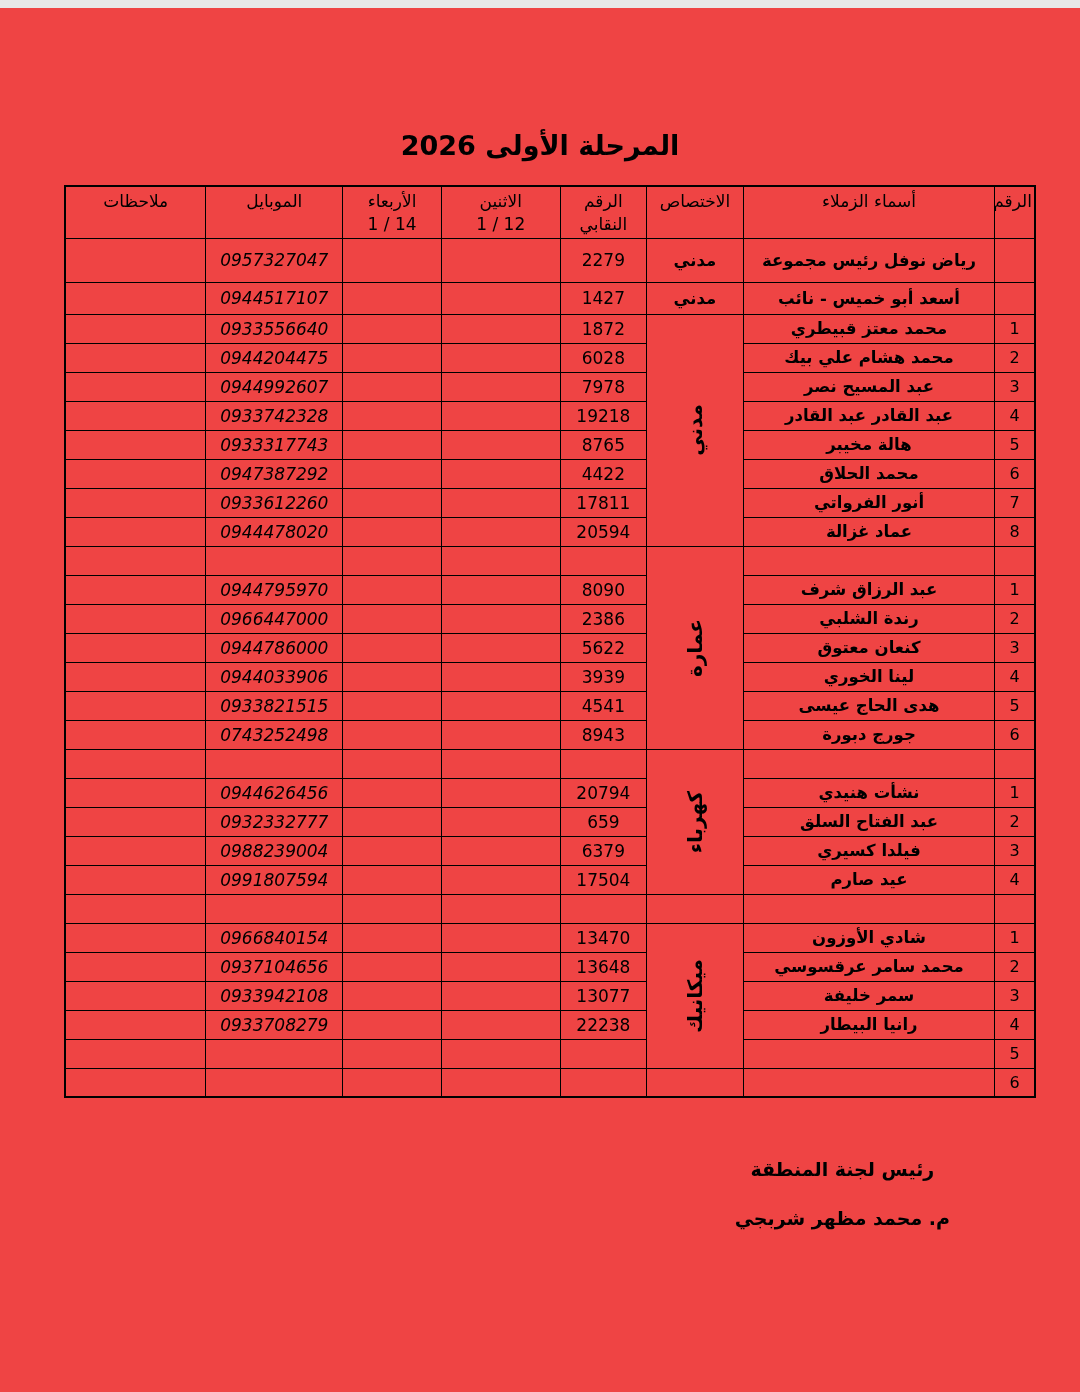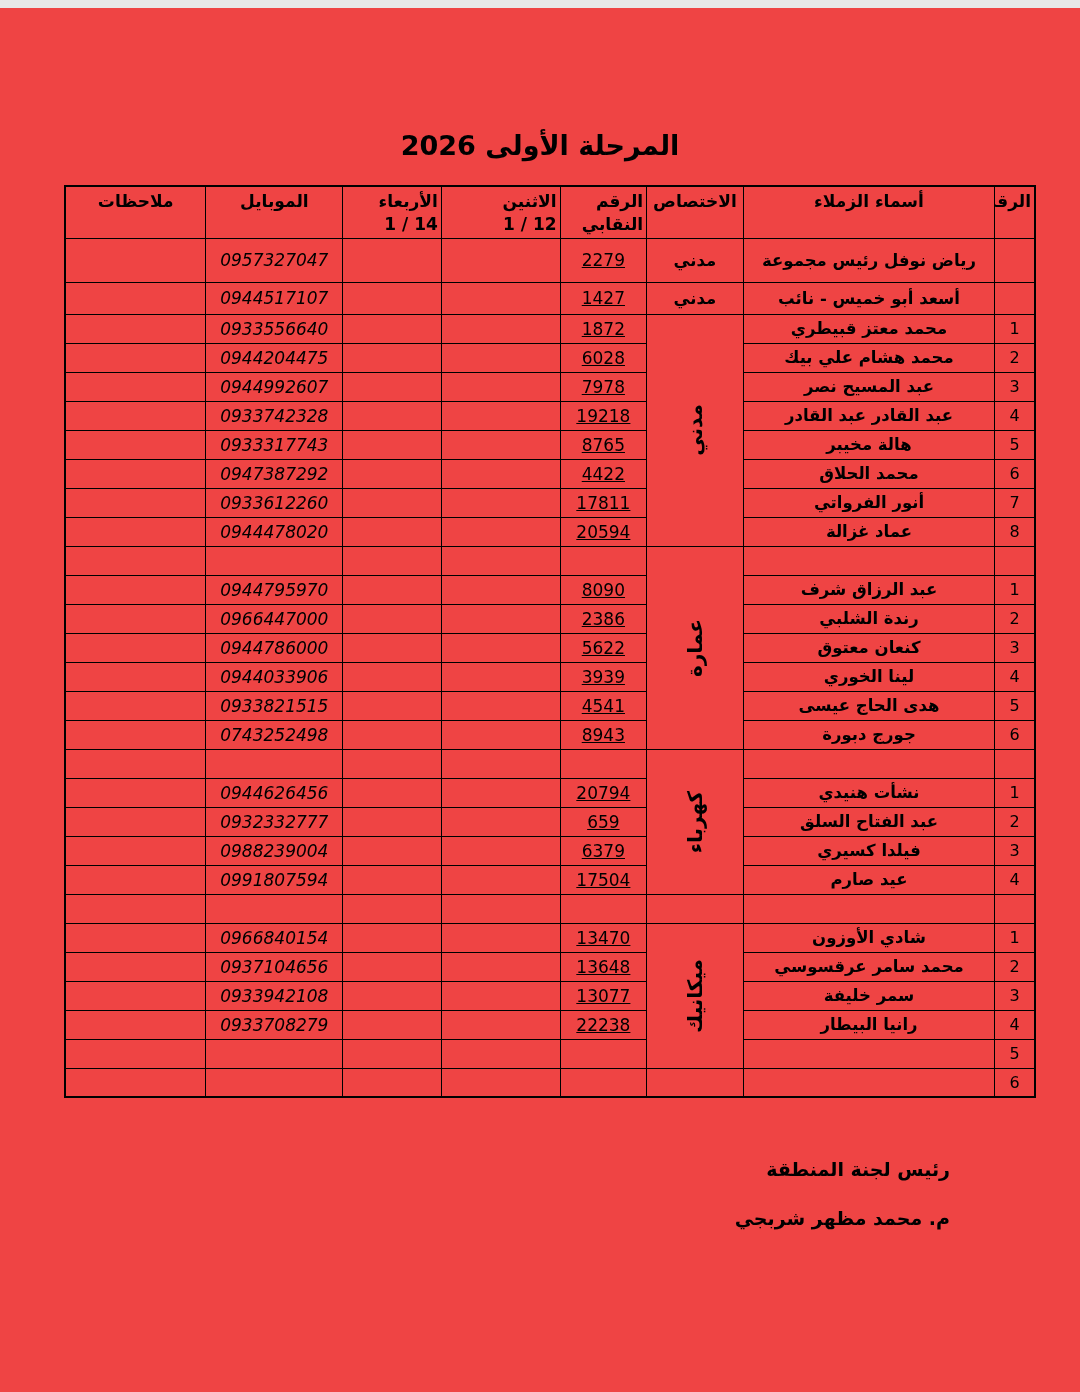--- a/index.html
+++ b/index.html
@@ -33,46 +33,46 @@
   }
   table.roster th, table.roster td{
     border:1.5px solid #000;
     padding:0 3px;
     text-align:center;
     overflow:hidden;
   }
   table.roster thead tr{height:52px;}
   table.roster tbody tr{height:29px;}
   table.roster th{
-    font-size:17px;font-weight:bold;
+    font-size:17px;font-weight:normal;
     vertical-align:top;padding-top:3px;
     line-height:1.35;
   }
   td.c-num{font-size:16px;}
   td.c-name{font-weight:bold;font-size:16.5px;}
-  td.c-union{font-size:17px;text-decoration:underline;}
+  td.c-union{font-size:17px;}
   td.c-mobile{font-size:17px;font-style:italic;}
   td.c-spec{font-weight:bold;font-size:16.5px;}
   td.vcell{position:relative;}
   .vtext{
     position:absolute;top:50%;left:50%;
     transform:translate(-50%,-50%) rotate(-90deg);
     transform-origin:center center;
     font-weight:bold;font-size:20px;
     white-space:nowrap;
     letter-spacing:1px;
   }
   .ltr{direction:ltr;unicode-bidi:isolate;}
-  .hline2{display:block;text-align:right;}
+  .hline2{display:block;}
   .signatures{
     display:flex;
     justify-content:space-between;
     margin:60px 130px 0 160px;
   }
-  .sig-block{text-align:right;}
+  .sig-block{text-align:center;}
   .sig-title{font-size:19px;font-weight:bold;}
   .sig-name{font-size:19px;font-weight:bold;margin-top:27px;white-space:pre;}
 </style>
 </head>
 <body>
 
 <div class="page">
 
   <h1 class="doc-title">المرحلة الأولى 2026</h1>
 

